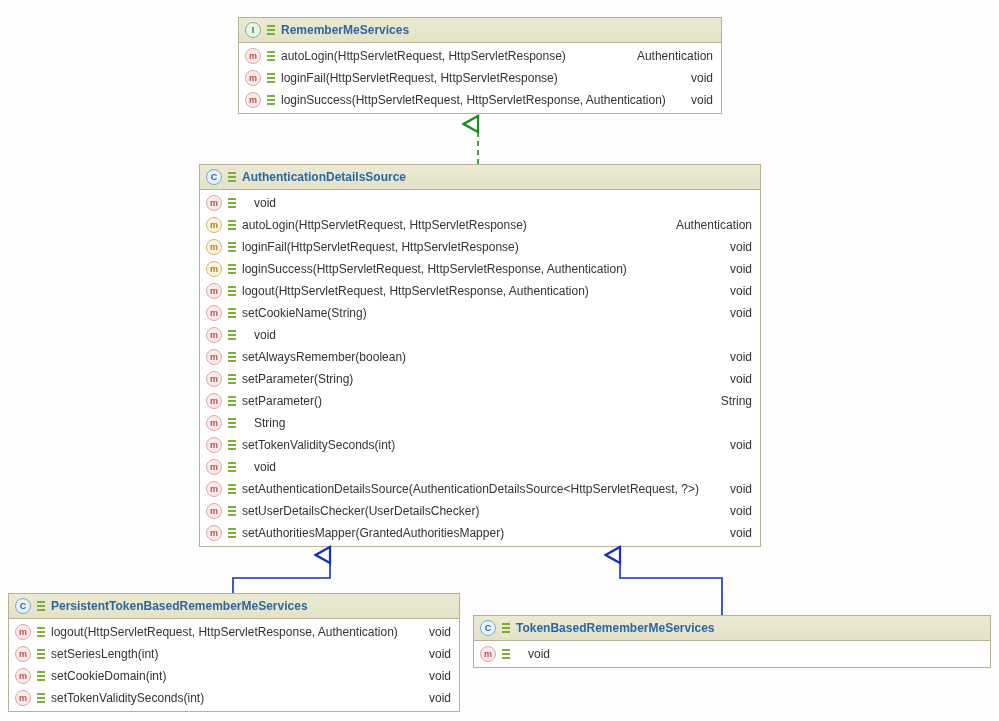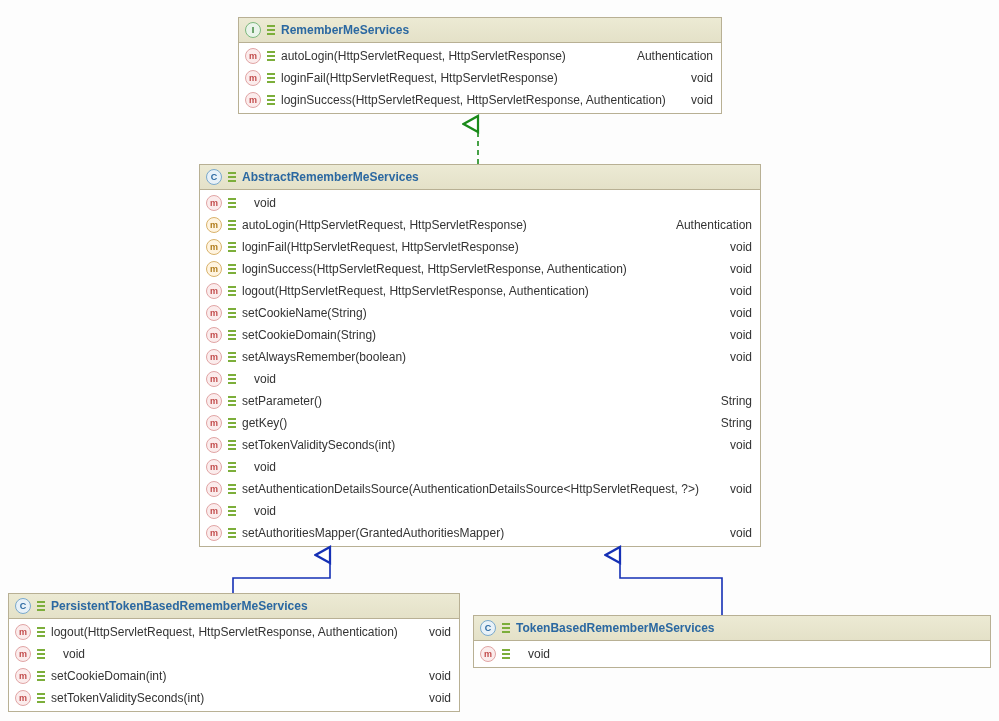--- a/index.html
+++ b/index.html
@@ -150,21 +150,21 @@
 </div>
 
 <div class="uml-box" style="left:199px; top:164px; width:560px;">
   <div class="uml-title">
     <span class="ico ico-class">C</span>
     <span class="mini">
         <span></span>
         <span></span>
         <span></span>
       </span>
-    <span>AbstractRememberMeServices</span>
+    <span>AuthenticationDetailsSource</span>
   </div>
   <div class="uml-rows" id="rows-abs">
       <div class="uml-row">
         <span class="ico ico-method">m</span>
         <span class="mini">
           <span></span>
           <span></span>
           <span></span>
         </span>
         <span class="ret">void</span>
@@ -219,60 +219,59 @@
         <span class="sig">setCookieName(String)</span>
         <span class="ret">void</span>
       </div>
       <div class="uml-row">
         <span class="ico ico-method">m</span>
         <span class="mini">
           <span></span>
           <span></span>
           <span></span>
         </span>
-        <span class="sig">setCookieDomain(String)</span>
         <span class="ret">void</span>
       </div>
       <div class="uml-row">
         <span class="ico ico-method">m</span>
         <span class="mini">
           <span></span>
           <span></span>
           <span></span>
         </span>
         <span class="sig">setAlwaysRemember(boolean)</span>
         <span class="ret">void</span>
       </div>
       <div class="uml-row">
         <span class="ico ico-method">m</span>
         <span class="mini">
           <span></span>
           <span></span>
           <span></span>
         </span>
+        <span class="sig">setParameter(String)</span>
         <span class="ret">void</span>
       </div>
       <div class="uml-row">
         <span class="ico ico-method">m</span>
         <span class="mini">
           <span></span>
           <span></span>
           <span></span>
         </span>
         <span class="sig">setParameter()</span>
         <span class="ret">String</span>
       </div>
       <div class="uml-row">
         <span class="ico ico-method">m</span>
         <span class="mini">
           <span></span>
           <span></span>
           <span></span>
         </span>
-        <span class="sig">getKey()</span>
         <span class="ret">String</span>
       </div>
       <div class="uml-row">
         <span class="ico ico-method">m</span>
         <span class="mini">
           <span></span>
           <span></span>
           <span></span>
         </span>
         <span class="sig">setTokenValiditySeconds(int)</span>
@@ -297,20 +296,21 @@
         <span class="sig">setAuthenticationDetailsSource(AuthenticationDetailsSource&lt;HttpServletRequest, ?&gt;)</span>
         <span class="ret">void</span>
       </div>
       <div class="uml-row">
         <span class="ico ico-method">m</span>
         <span class="mini">
           <span></span>
           <span></span>
           <span></span>
         </span>
+        <span class="sig">setUserDetailsChecker(UserDetailsChecker)</span>
         <span class="ret">void</span>
       </div>
       <div class="uml-row">
         <span class="ico ico-method">m</span>
         <span class="mini">
           <span></span>
           <span></span>
           <span></span>
         </span>
         <span class="sig">setAuthoritiesMapper(GrantedAuthoritiesMapper)</span>
@@ -340,20 +340,21 @@
         <span class="sig">logout(HttpServletRequest, HttpServletResponse, Authentication)</span>
         <span class="ret">void</span>
       </div>
       <div class="uml-row">
         <span class="ico ico-method">m</span>
         <span class="mini">
           <span></span>
           <span></span>
           <span></span>
         </span>
+        <span class="sig">setSeriesLength(int)</span>
         <span class="ret">void</span>
       </div>
       <div class="uml-row">
         <span class="ico ico-method">m</span>
         <span class="mini">
           <span></span>
           <span></span>
           <span></span>
         </span>
         <span class="sig">setCookieDomain(int)</span>

